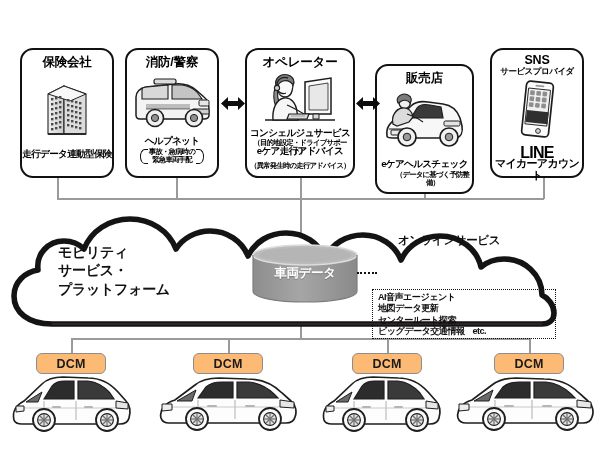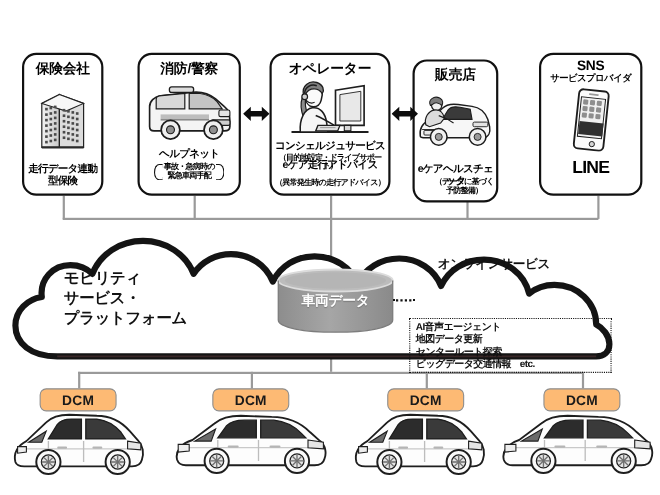--- a/index.html
+++ b/index.html
@@ -113,21 +113,21 @@
   <div class="wire wire-v" style="left:424px; top:178px; height:21px;"></div>
   <div class="wire wire-v" style="left:543px; top:178px; height:21px;"></div>
 
   <div class="wire wire-v" style="left:300px; top:300px; height:38px;"></div>
   <div class="wire wire-h" style="left:71px; top:338px; width:459px;"></div>
   <div class="wire wire-v" style="left:71px; top:338px; height:15px;"></div>
   <div class="wire wire-v" style="left:228px; top:338px; height:15px;"></div>
   <div class="wire wire-v" style="left:387px; top:338px; height:15px;"></div>
   <div class="wire wire-v" style="left:529px; top:338px; height:15px;"></div>
 
-  <div class="pbox" style="left:20px; top:48px; width:74px; height:130px;">
+  <div class="pbox" style="left:20px; top:48px; width:94px; height:130px;">
     <div class="pbox-title">保険会社</div>
     <div class="art" style="top:26px; height:64px;">
       <svg width="62" height="64" viewBox="0 0 62 64">
         <defs>
           <linearGradient id="bg1" x1="0" y1="0" x2="1" y2="0">
             <stop offset="0" stop-color="#f2f2f2"></stop>
               <stop offset="1" stop-color="#c9c9c9"></stop>
           </linearGradient>
         </defs>
 
@@ -251,21 +251,21 @@
         <path d="M32,42 L52,42 L50,47 L30,47 Z" fill="#dedede" stroke="#1d1d1d" stroke-width="1.2"></path>
         <path d="M34,44 L48,44" stroke="#9a9a9a" stroke-width="0.9"></path>
       </svg>
     </div>
     <div class="pbox-cap cap-main" style="top:78px;">コンシェルジュサービス</div>
     <div class="pbox-cap cap-paren" style="top:89px;">（目的地設定・ドライブサポート）</div>
     <div class="pbox-cap cap-main" style="top:96px;">eケア走行アドバイス</div>
     <div class="pbox-cap cap-paren" style="top:112px;">（異常発生時の走行アドバイス）</div>
   </div>
 
-  <div class="pbox" style="left:375px; top:54px; width:78px; height:130px;">
+  <div class="pbox" style="left:375px; top:64px; width:99px; height:130px;">
     <div class="pbox-title">販売店</div>
     <div class="art" style="top:24px; height:60px;">
       <svg width="88" height="58" viewBox="0 0 88 58">
 
         <path d="M6,44 C5,36 9,30 16,27 L30,14 C34,10 40,9 47,10 L62,12 C70,13 76,18 79,26 L81,34 C82,40 80,45 75,46 L12,46 C8,46 6,45 6,44 Z" fill="#f7f7f7" stroke="#1d1d1d" stroke-width="1.6"></path>
 
         <path d="M30,26 L36,16 C39,12 44,12 49,13 L60,15 L62,26 Z" fill="#3a3a3a" stroke="#1d1d1d" stroke-width="1.2"></path>
         <path d="M20,27 L28,27 L28,20 Z" fill="#5a5a5a" stroke="#1d1d1d" stroke-width="1"></path>
 
         <path d="M18,10 C18,5 23,2 27,5 C31,8 30,14 26,16 C22,18 18,15 18,10 Z" fill="#efefef" stroke="#1d1d1d" stroke-width="1.3"></path>
@@ -304,20 +304,21 @@
           <rect x="12.5" y="23" width="4.6" height="4.6" rx="1"></rect>
             <rect x="18.7" y="23" width="4.6" height="4.6" rx="1"></rect>
             <rect x="24.9" y="23" width="4.6" height="4.6" rx="1"></rect>
         </g>
         <rect x="11" y="31" width="22" height="12" fill="#2f2f2f" transform="rotate(6 21 29)"></rect>
         <circle cx="22" cy="51" r="2.4" fill="#d4d4d4" stroke="#1d1d1d" stroke-width="0.9"></circle>
         <rect x="17" y="5" width="9" height="1.6" rx="0.8" fill="#9a9a9a" transform="rotate(6 21 29)"></rect>
       </svg>
     </div>
     <div class="pbox-cap cap-main" style="top:94px; font-size:16px;">LINE</div>
+    <div class="pbox-cap cap-main" style="top:107px; font-size:11px;">マイカーアカウント</div>
   </div>
 
   <div class="dbl-arrow" style="left:221px; top:95px;">
     <svg width="24" height="17" viewBox="0 0 24 17">
       <path d="M0,8.5 L7,2 L7,6 L17,6 L17,2 L24,8.5 L17,15 L17,11 L7,11 L7,15 Z" fill="#0d0d0d"></path>
     </svg>
   </div>
   <div class="dbl-arrow" style="left:356px; top:95px;">
     <svg width="24" height="17" viewBox="0 0 24 17">
       <path d="M0,8.5 L7,2 L7,6 L17,6 L17,2 L24,8.5 L17,15 L17,11 L7,11 L7,15 Z" fill="#0d0d0d"></path>

